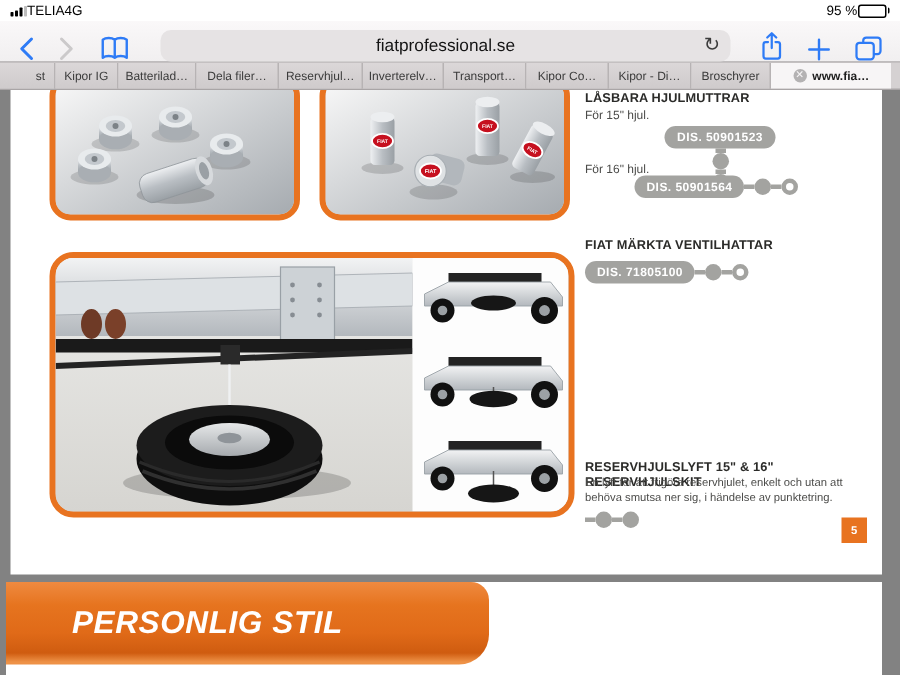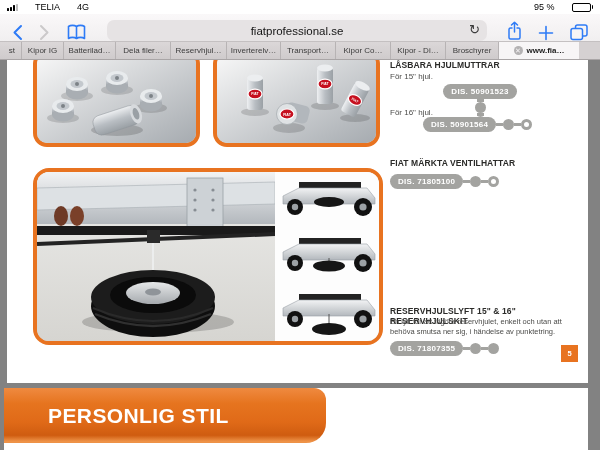--- a/index.html
+++ b/index.html
@@ -3,21 +3,21 @@
 <meta charset="utf-8">
 <style>
   * { margin:0; padding:0; box-sizing:border-box; }
   html,body { width:600px; height:450px; overflow:hidden; }
   body { position:relative; background:#828282; font-family:"Liberation Sans","DejaVu Sans",sans-serif; }
 
   
   .status-bar { position:absolute; top:0; left:0; width:600px; height:14px; background:#fff;
     display:flex; align-items:center; justify-content:space-between; padding:0 7px;
     font-size:9px; color:#000; z-index:30; }
-  .status-left, .status-right { display:flex; align-items:center; gap:17px; }
+  .status-left, .status-right { display:flex; align-items:center; gap:0; }
   .sig { display:flex; align-items:flex-end; gap:1px; height:8px; }
   .sig i { display:block; width:2px; background:#000; border-radius:0.5px; }
   .sig i:nth-child(1){height:3px;} .sig i:nth-child(2){height:4.5px;}
   .sig i:nth-child(3){height:6px;} .sig i:nth-child(4){height:7.5px; background:#bdbdbd;}
   .status-time { position:absolute; left:0; right:0; text-align:center; font-weight:bold; font-size:9px; }
   .batt { display:flex; align-items:center; gap:1px; }
   .batt-body { width:19px; height:9px; border:1px solid #000; border-radius:2px; padding:1px; }
   .batt-fill { height:100%; width:90%; background:#000; border-radius:1px; }
   .batt-tip { width:1.5px; height:4px; background:#000; border-radius:0 1px 1px 0; }
 
@@ -36,21 +36,21 @@
   .tab { flex:none; display:flex; align-items:center; justify-content:center;
     font-size:8px; color:#3b3b3b; white-space:nowrap; overflow:hidden;
     background:linear-gradient(#dbd7d8,#cfcbcc); border-right:1px solid #b7b3b4; }
   .tab.first { justify-content:flex-end; padding-right:6px; }
   .tab.active { background:#f7f5f6; color:#1c1c1c; font-weight:bold; gap:4px;justify-content:center; }
   .tab-close { width:9px; height:9px; border-radius:50%; background:#b4b2b3; color:#f7f5f6;
     font-size:7px; line-height:9px; text-align:center; font-weight:normal; }
 
   
   .page1 { position:absolute; top:60px; left:7px; width:581px; height:323px; background:#fff; overflow:hidden; }
-  .page2 { position:absolute; top:388px; left:4px; width:584px; height:62px; background:#fff; overflow:hidden; }
+  .page2 { position:absolute; top:388px; left:4px; width:584px; height:62px; background:#fff; overflow:hidden;font-style:italic; }
 
   .card { position:absolute; border:4px solid #e87320; border-radius:14px; overflow:hidden; background:#d9dcdf; }
   .card svg { display:block; }
   .card1 { left:26px; top:-10px; width:167px; height:97px; }
   .card2 { left:206px; top:-10px; width:167px; height:97px; }
   .card3 { left:26px; top:108px; width:350px; height:177px; border-radius:16px; }
 
   .col { position:absolute; left:383px; top:0; width:180px; height:323px; }
   .col > div { position:absolute; left:0; width:180px; }
   .h { font-size:8.5px; font-weight:bold; color:#2b2b29; letter-spacing:0.1px; }
@@ -136,21 +136,21 @@
   </span>
   <span class="tb-icon">
     <svg width="18" height="17" viewBox="0 0 18 17">
         <rect x="5.5" y="1" width="11.5" height="11" rx="2" stroke="#2e7bf6" fill="none" stroke-width="1.5"></rect>
         <rect x="1" y="4.5" width="11.5" height="11" rx="2" fill="#f6f4f5" stroke="#2e7bf6" stroke-width="1.5"></rect>
       </svg>
   </span>
 </div>
 
 <div class="tabbar">
-  <div class="tab first" style="width:22px">
+  <div class="tab first" style="width:37px">
       <span>st</span>
     </div>
   <div class="tab" style="width:42px">
       <span>Kipor IG</span>
     </div>
   <div class="tab" style="width:52px">
       <span>Batterilad…</span>
     </div>
   <div class="tab" style="width:55px">
       <span>Dela filer…</span>
@@ -376,21 +376,20 @@
     <div class="pill-row pos-p3">
       <span class="pill">DIS. 71805100</span>
       <span class="conn"></span>
       <span class="dot filled"></span>
       <span class="conn"></span>
       <span class="dot open"></span>
     </div>
     <div class="h pos-h3">RESERVHJULSLYFT 15" &amp; 16" RESERVHJULSKIT</div>
     <div class="body-text pos-b3">En lyft för att frigöra reservhjulet, enkelt och utan att behöva smutsa ner sig, i händelse av punktetring.</div>
     <div class="pill-row pos-p4">
-      <span class="pill">DIS. 71807355</span>
       <span class="conn"></span>
       <span class="dot filled"></span>
       <span class="conn"></span>
       <span class="dot filled"></span>
     </div>
   </div>
 
   <div class="pagenum">5</div>
 </div>
 

